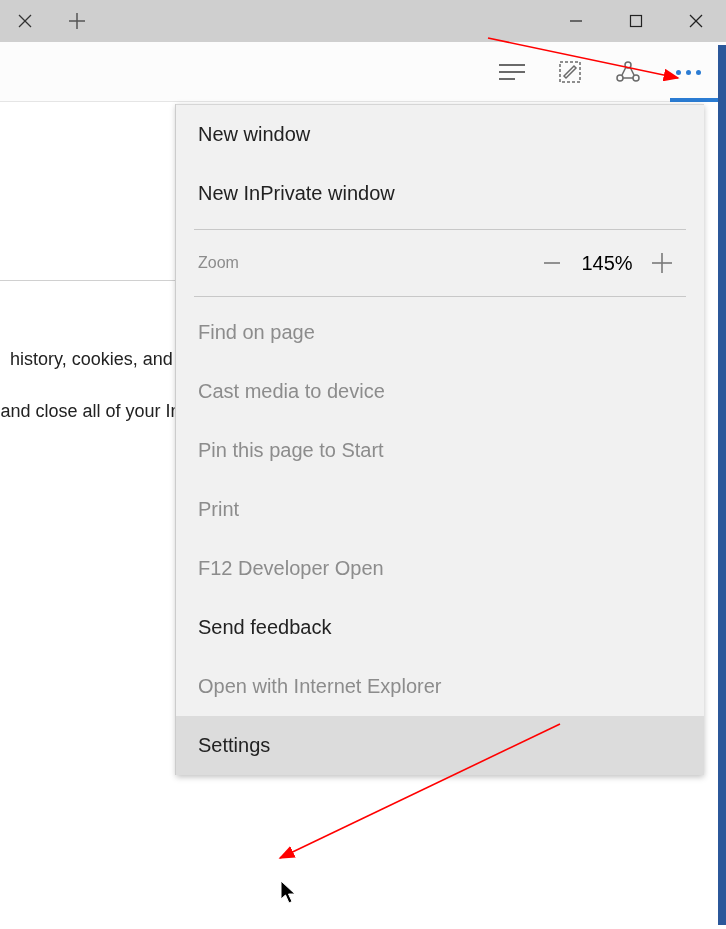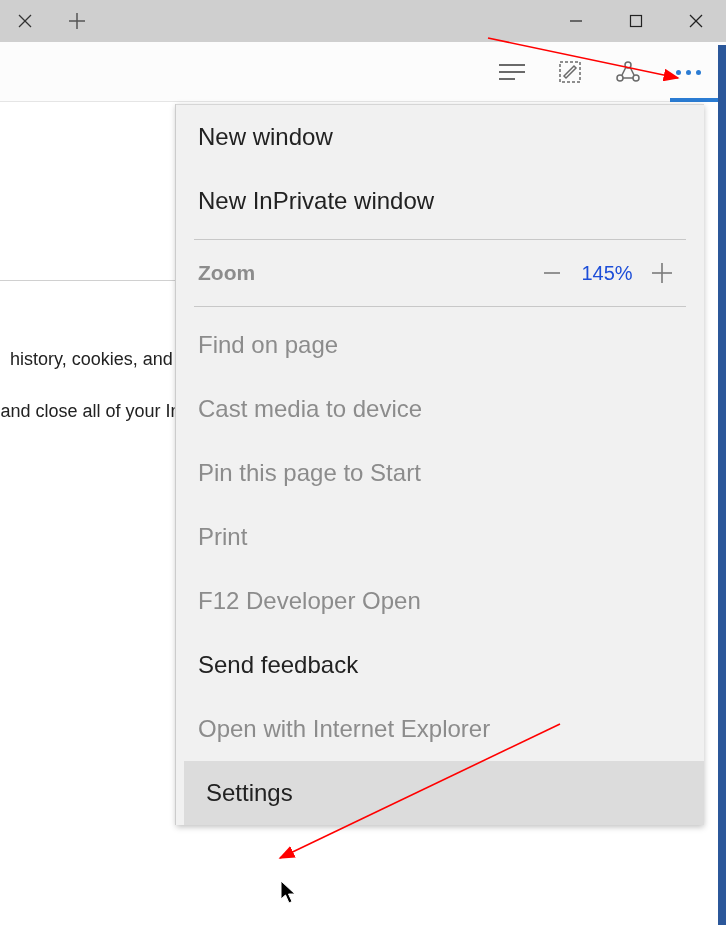--- a/index.html
+++ b/index.html
@@ -123,59 +123,57 @@
       position: absolute;
       top: 104px;
       left: 176px;
       width: 528px;
       background: #f1f1f1;
       box-shadow: -1px 0 0 #ccc, 0 2px 6px rgba(0,0,0,0.25);
       border-top: 1px solid #d6d6d6;
     }
     .menu-item {
       padding: 18px 22px;
-      font-size: 24px;
+      font-size: 20px;
       color: #222;
       cursor: default;
     }
     .menu-item.disabled {
       color: #8c8c8c;
     }
     .menu-sep {
       height: 1px;
       background: #c8c8c8;
       margin: 6px 18px;
     }
     .zoom-row {
       display: flex;
       align-items: center;
       padding: 14px 22px;
     }
     .zoom-label {
       flex: 1;
-      font-size: 21px;
+      font-size: 16px;
       color: #8c8c8c;
-      font-weight: bold;
     }
     .zoom-minus, .zoom-plus {
       width: 40px;
       display: flex;
       align-items: center;
       justify-content: center;
       color: #7a7a7a;
     }
     .zoom-value {
       width: 70px;
       text-align: center;
       font-size: 20px;
-      color: #1d4ed8;
+      color: #000000;
     }
     .menu-item.hover {
       background: #dcdcdc;
-      margin-left: 8px;
     }
     
     .arrow-svg {
       position: absolute;
       top: 0;
       left: 0;
       width: 726px;
       height: 929px;
       pointer-events: none;
     }

